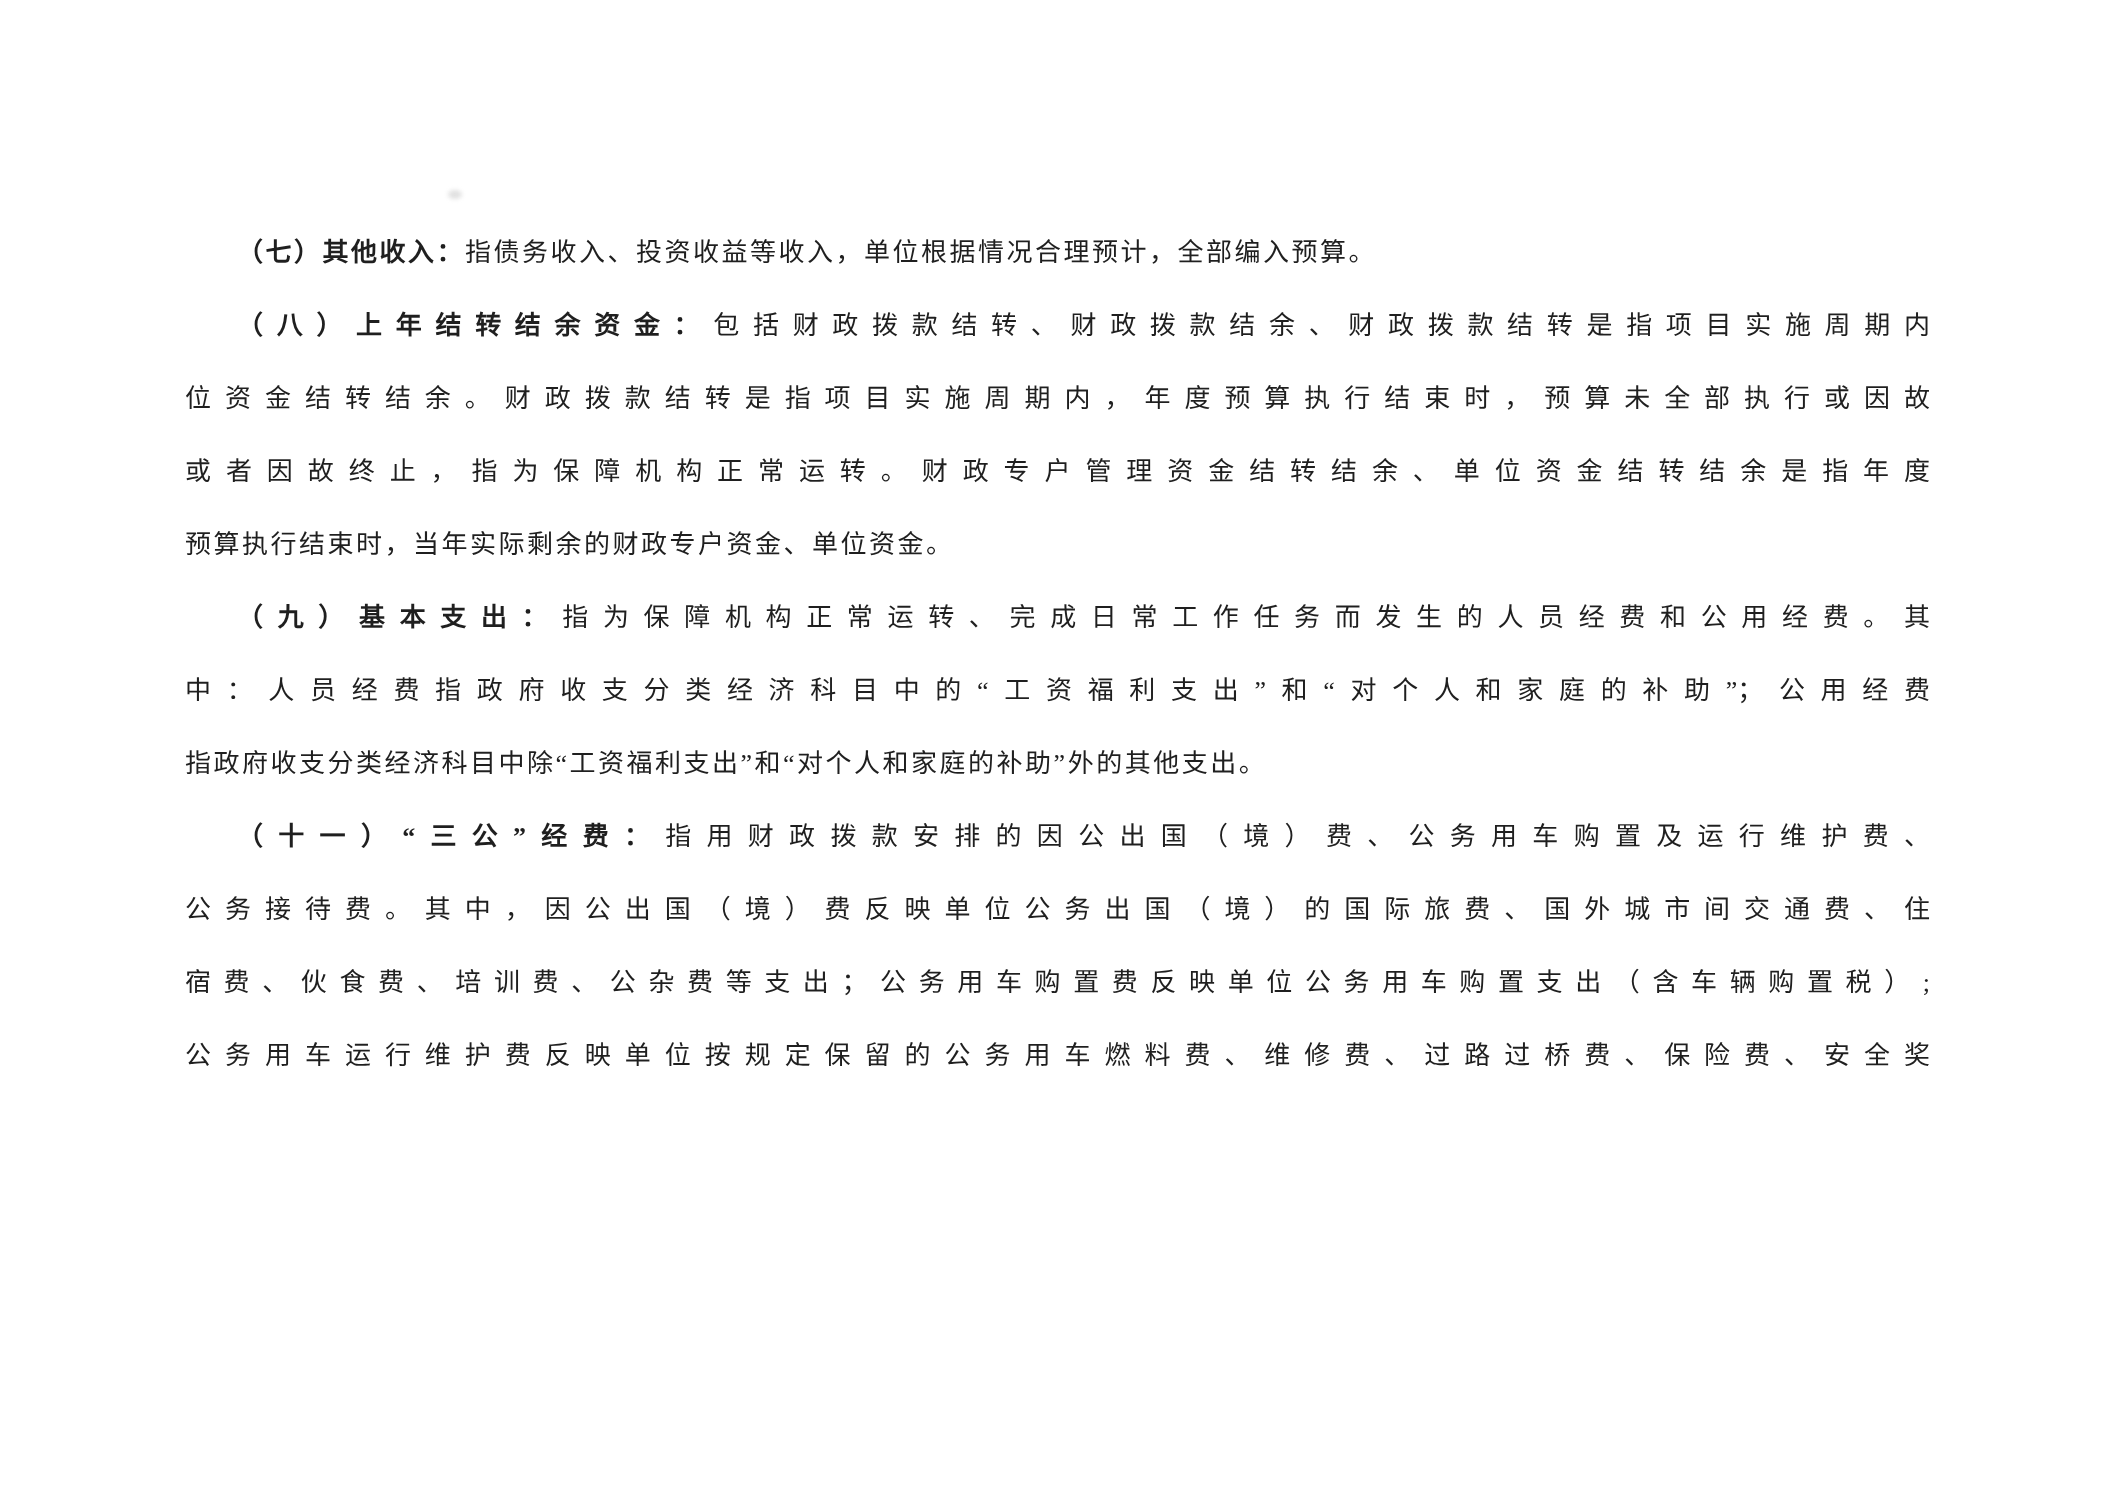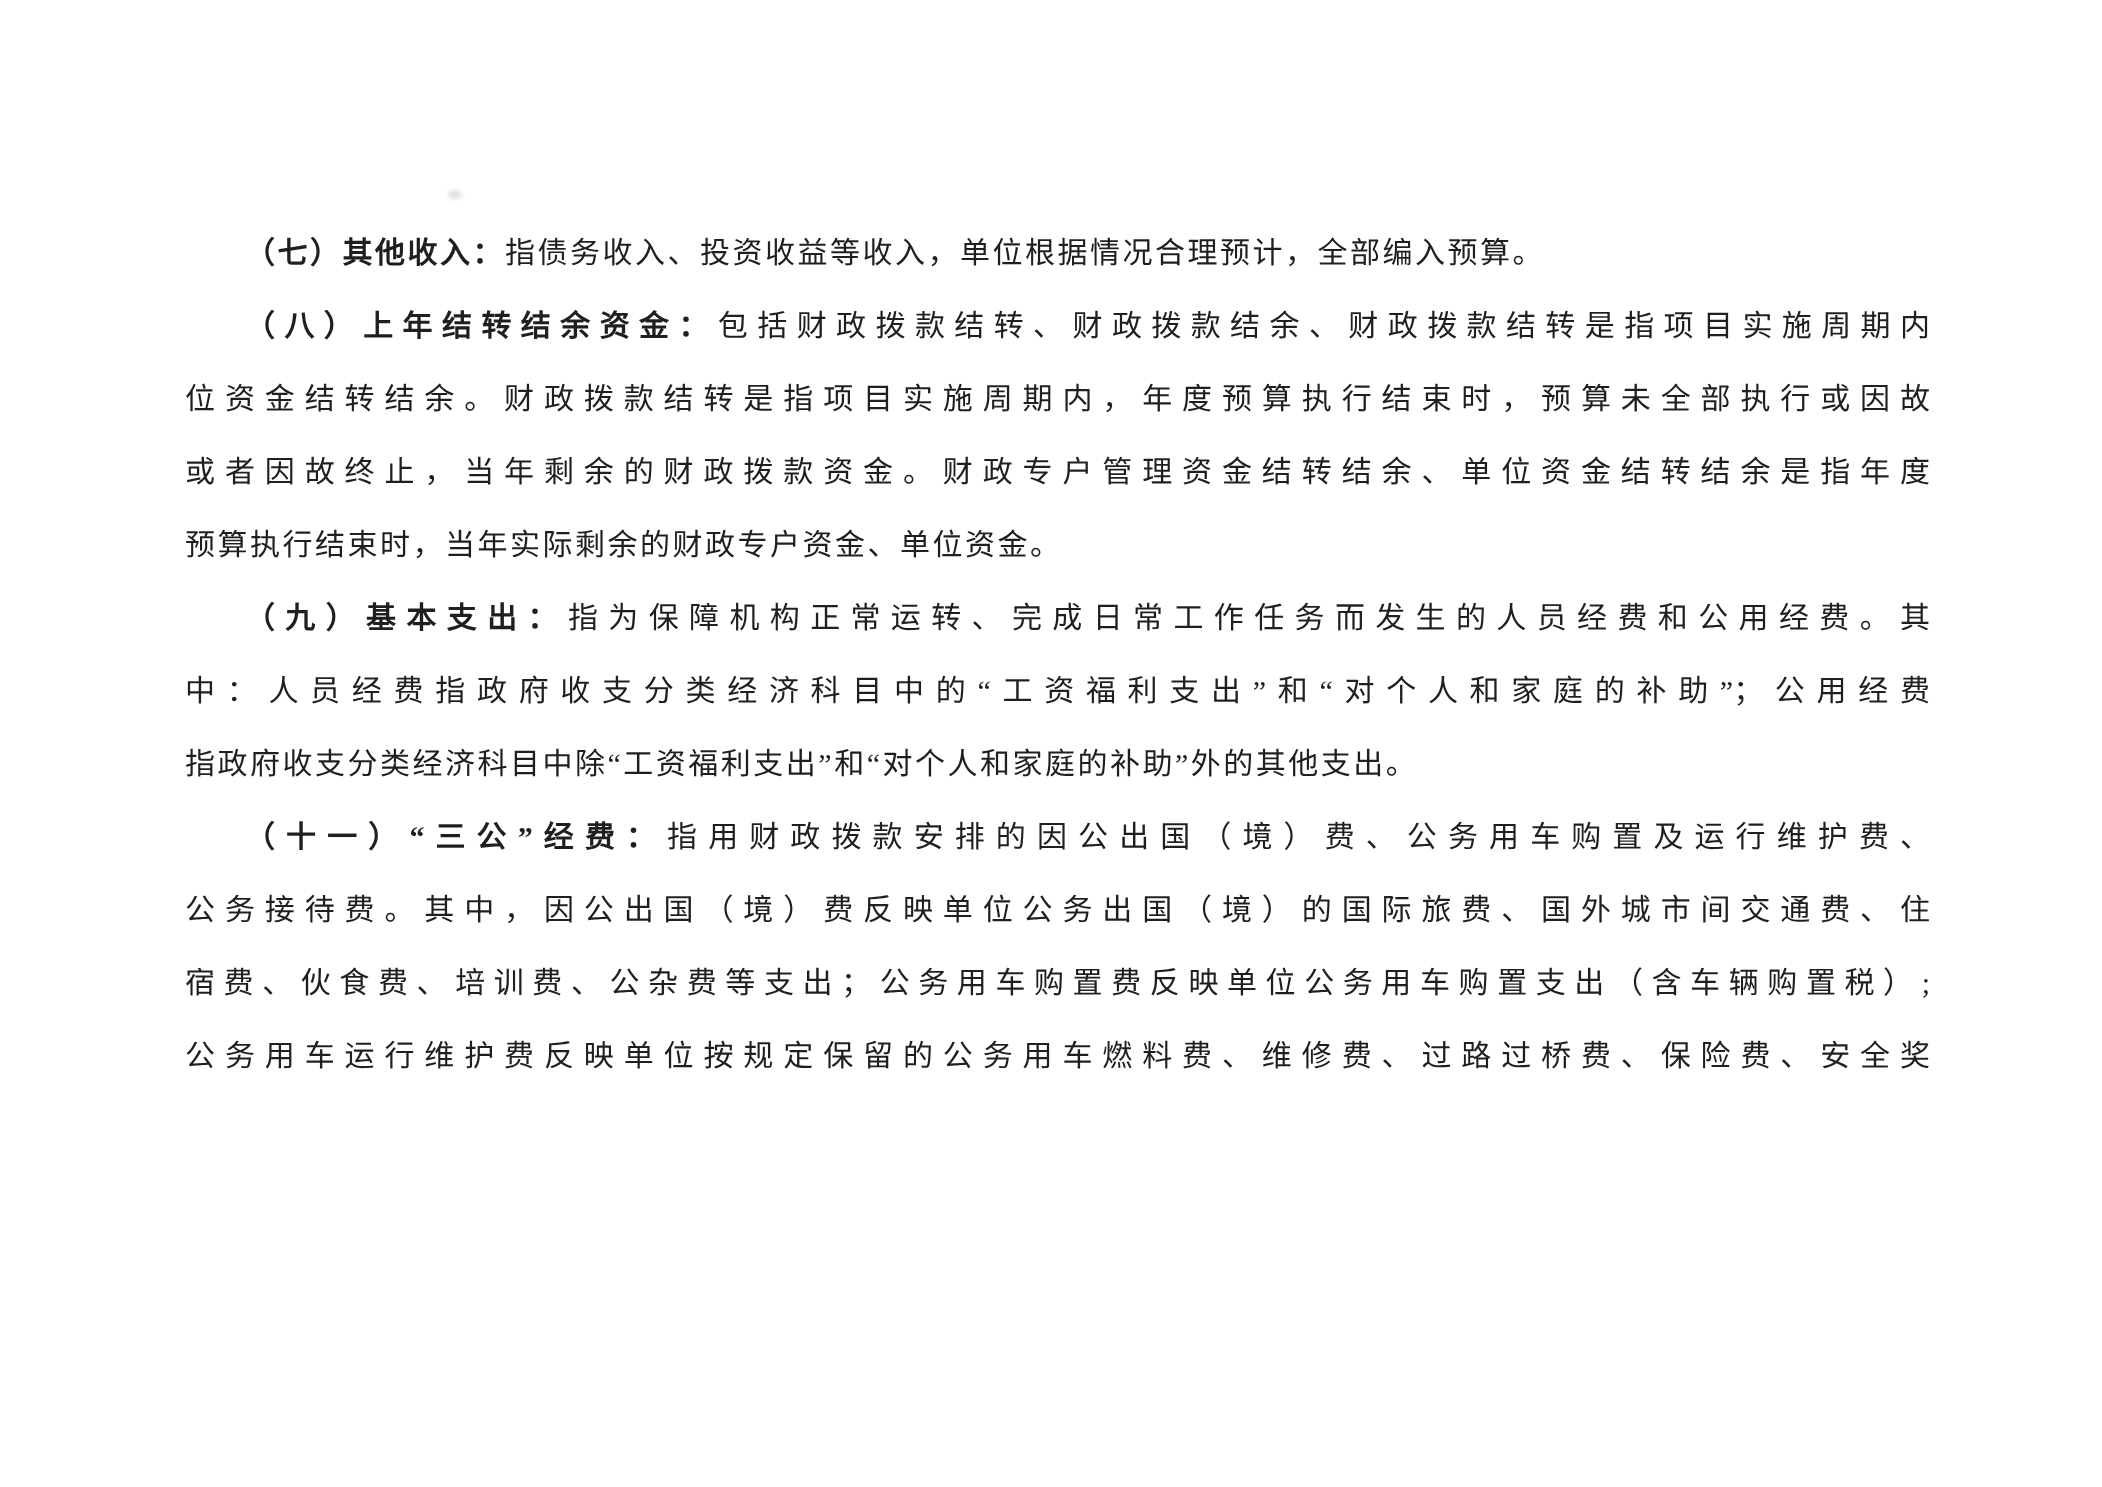--- a/index.html
+++ b/index.html
@@ -14,21 +14,21 @@
     background: #ffffff;
     overflow: hidden;
     font-family: "Liberation Serif", "DejaVu Serif", serif;
   }
   .doc-body {
     position: absolute;
     left: 185px;
     top: 216px;
     width: 1745px;
     color: #1f1f1f;
-    font-size: 30px;
+    font-size: 26px;
   }
   .line {
     height: 73px;
     line-height: 73px;
     text-align: left;
     letter-spacing: 2.5px;
     white-space: nowrap;
   }
   
   .line.flush {
@@ -60,21 +60,21 @@
 </style>
 </head>
 <body>
 
 <div class="page" style="background: rgb(255, 255, 255);">
   <div class="scan-speck"></div>
   <div class="doc-body" style="color: rgb(31, 31, 31);">
       <div class="line indent"><span class="term">（七）其他收入：</span><span class="body-text">指债务收入、投资收益等收入，单位根据情况合理预计，全部编入预算。</span></div>
       <div class="line indent flush"><span class="term">（八）上年结转结余资金：</span><span class="body-text">包括财政拨款结转、财政拨款结余、财政拨款结转是指项目实施周期内</span></div>
       <div class="line flush"><span class="body-text">位资金结转结余。财政拨款结转是指项目实施周期内，年度预算执行结束时，预算未全部执行或因故</span></div>
-      <div class="line flush"><span class="body-text">或者因故终止，当年剩余的财政拨款资金。财政专户管理资金结转结余、单位资金结转结余是指年度</span></div>
+      <div class="line flush"><span class="body-text">或者因故终止，指为保障机构正常运转。财政专户管理资金结转结余、单位资金结转结余是指年度</span></div>
       <div class="line"><span class="body-text">预算执行结束时，当年实际剩余的财政专户资金、单位资金。</span></div>
       <div class="line indent flush"><span class="term">（九）基本支出：</span><span class="body-text">指为保障机构正常运转、完成日常工作任务而发生的人员经费和公用经费。其</span></div>
       <div class="line flush"><span class="body-text">中：人员经费指政府收支分类经济科目中的“工资福利支出”和“对个人和家庭的补助”；公用经费</span></div>
       <div class="line"><span class="body-text">指政府收支分类经济科目中除“工资福利支出”和“对个人和家庭的补助”外的其他支出。</span></div>
       <div class="line indent flush"><span class="term">（十一）“三公”经费：</span><span class="body-text">指用财政拨款安排的因公出国（境）费、公务用车购置及运行维护费、</span></div>
       <div class="line flush"><span class="body-text">公务接待费。其中，因公出国（境）费反映单位公务出国（境）的国际旅费、国外城市间交通费、住</span></div>
       <div class="line flush"><span class="body-text">宿费、伙食费、培训费、公杂费等支出；公务用车购置费反映单位公务用车购置支出（含车辆购置税）;</span></div>
       <div class="line flush"><span class="body-text">公务用车运行维护费反映单位按规定保留的公务用车燃料费、维修费、过路过桥费、保险费、安全奖</span></div>
     </div>
 </div>

